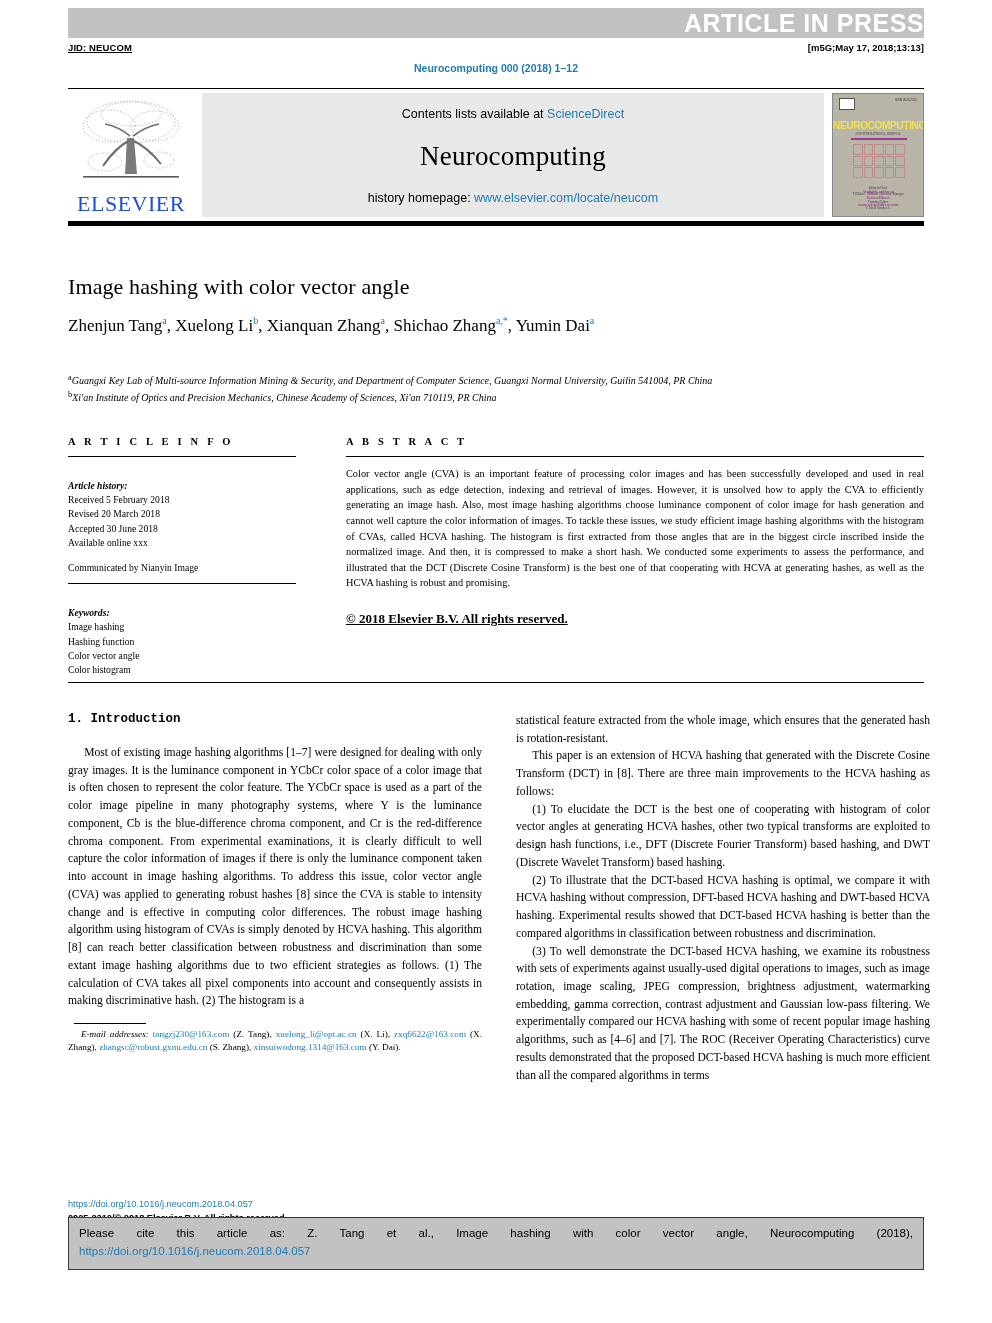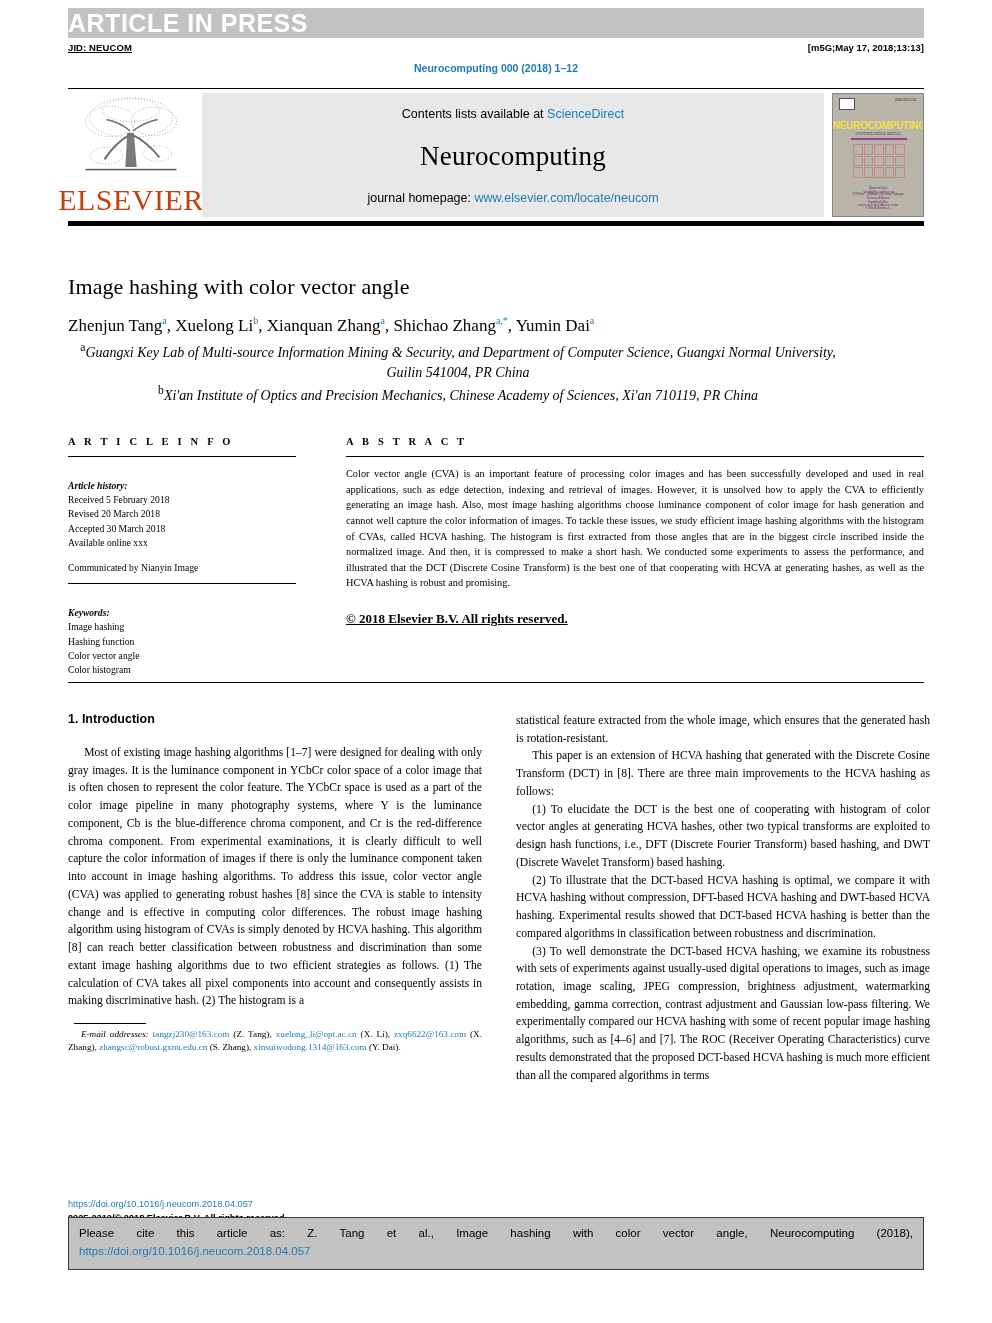--- a/index.html
+++ b/index.html
@@ -15,21 +15,21 @@
     overflow: hidden;
   }
   a, .link { color: #1f7bb6; text-decoration: none; }
 
   
   .banner-wrap {
     position: absolute; top: 8px; left: 68px; width: 856px; height: 30px;
     background: #c2c2c2;
   }
   .banner-text {
-    width: 100%; text-align: left;
+    width: 100%; text-align: right;
     font-family: "Liberation Sans", sans-serif;
     font-weight: bold; font-size: 25px; letter-spacing: 0.5px;
     color: #ffffff; line-height: 30px;
   }
   .jid {
     position: absolute; top: 42px; left: 68px;
     font-family: "Liberation Sans", sans-serif;
     font-size: 9.5px; font-weight: bold; letter-spacing: 0.1px; text-decoration: underline;
   }
   .m5g {
@@ -52,21 +52,21 @@
   .rule-top { border-top: 1.5px solid #000; width: 856px; }
   .mast-row { display: flex; align-items: stretch; margin-top: 4px; height: 124px; }
   .elsevier-logo {
     width: 126px; flex: 0 0 126px;
     display: flex; flex-direction: column; align-items: center; justify-content: flex-end;
     padding-bottom: 2px;
   }
   .tree-svg { display: block; }
   .elsevier-word {
     font-family: "Liberation Serif", serif;
-    font-size: 30px; color: #c2410c; letter-spacing: 0.5px; line-height: 1;
+    font-size: 22px; color: #1d4ed8; letter-spacing: 0.5px; line-height: 1;
     margin-top: 1px;
   }
   .mast-center {
     flex: 1 1 auto; background: #e8e8e8; margin: 0 8px;
     display: flex; flex-direction: column; align-items: center; justify-content: space-between;
     padding: 14px 0 12px 0;
   }
   .contents-line { font-family: "Liberation Sans", sans-serif; font-size: 12.5px; }
   .journal-name { font-family: "Liberation Serif", serif; font-size: 27px; letter-spacing: 0.2px; }
   .homepage-line { font-family: "Liberation Sans", sans-serif; font-size: 12.5px; }
@@ -95,23 +95,23 @@
   .title {
     position: absolute; top: 274px; left: 68px; width: 856px;
     font-family: "Liberation Serif", serif; font-size: 22px; letter-spacing: 0.1px;
   }
   .authors {
     position: absolute; top: 315px; left: 68px; width: 856px;
     font-family: "Liberation Serif", serif; font-size: 17px;
   }
   .authors sup { color: #1f7bb6; font-size: 10px; }
   .affil {
-    position: absolute; top: 340px; left: 68px; width: 780px;
+    position: absolute; top: 372px; left: 68px; width: 780px;
     font-family: "Liberation Serif", serif; font-style: italic;
-    font-size: 14px; line-height: 1.45; text-align: center;
+    font-size: 10px; line-height: 1.45;
   }
   .affil sup { font-style: normal; }
 
   
   .sec-rule { border-top: 1.5px solid #000; }
   .info-col {
     position: absolute; top: 436px; left: 68px; width: 228px;
   }
   .abs-col {
     position: absolute; top: 436px; left: 346px; width: 578px;
@@ -129,21 +129,21 @@
     padding-top: 9px; font-family: "Liberation Serif", serif;
     font-size: 10.3px; line-height: 1.52; text-align: justify;
   }
   .copyright { text-align: left; margin-top: 20px; font-size: 13px; font-weight: bold; text-decoration: underline; }
 
   
   .body-rule { position: absolute; top: 682px; left: 68px; width: 856px; border-top: 1.5px solid #000; }
   .col-left  { position: absolute; top: 712px; left: 68px;  width: 414px; }
   .col-right { position: absolute; top: 712px; left: 516px; width: 414px; }
   .sec-head {
-    font-family: Liberation Sans, sans-serif; font-size: 12.5px; font-weight: bold;
+    font-family: Liberation Mono, monospace; font-size: 12.5px; font-weight: bold;
     margin-bottom: 18px;
   }
   .p {
     font-family: "Liberation Serif", serif; font-size: 11.6px;
     line-height: 1.53; text-align: justify; text-indent: 1.4em;
     margin: 0;
   }
   .p.noind { text-indent: 0; }
 
   
@@ -202,21 +202,21 @@
       </svg>
       <div class="elsevier-word">ELSEVIER</div>
     </div>
 
     <div class="mast-center">
       <div class="contents-line">
         <span>Contents lists available at </span><span class="link">ScienceDirect</span>
       </div>
       <div class="journal-name">Neurocomputing</div>
       <div class="homepage-line">
-        <span>journal homepage: </span><span class="link">www.elsevier.com/locate/neucom</span>
+        <span>history homepage: </span><span class="link">www.elsevier.com/locate/neucom</span>
       </div>
     </div>
 
     <div class="cover-thumb">
       <div class="cover-topbar">
         <span class="cover-els"></span>
         <span class="cover-issn">ISSN 0925-2312</span>
       </div>
       <div class="cover-title">NEUROCOMPUTING</div>
       <div class="cover-sub">AN INTERNATIONAL JOURNAL</div>
@@ -268,21 +268,21 @@
   <div><sup>b</sup><span>Xi'an Institute of Optics and Precision Mechanics, Chinese Academy of Sciences, Xi'an 710119, PR China</span></div>
 </div>
 
 <div class="info-col">
   <div class="hdr-sc">A R T I C L E   I N F O</div>
   <div class="sec-rule"></div>
   <div class="info-body">
     <div class="it">Article history:</div>
     <div>Received 5 February 2018</div>
     <div>Revised 20 March 2018</div>
-    <div>Accepted 30 March 2018</div>
+    <div>Accepted 30 June 2018</div>
     <div>Available online xxx</div>
     <div class="info-gap"></div>
     <div>Communicated by Nianyin Image</div>
     <div class="kw-rule"></div>
     <div style="height:6px"></div>
     <div class="it">Keywords:</div>
     <div>Image hashing</div>
     <div>Hashing function</div>
     <div>Color vector angle</div>
     <div>Color histogram</div>

